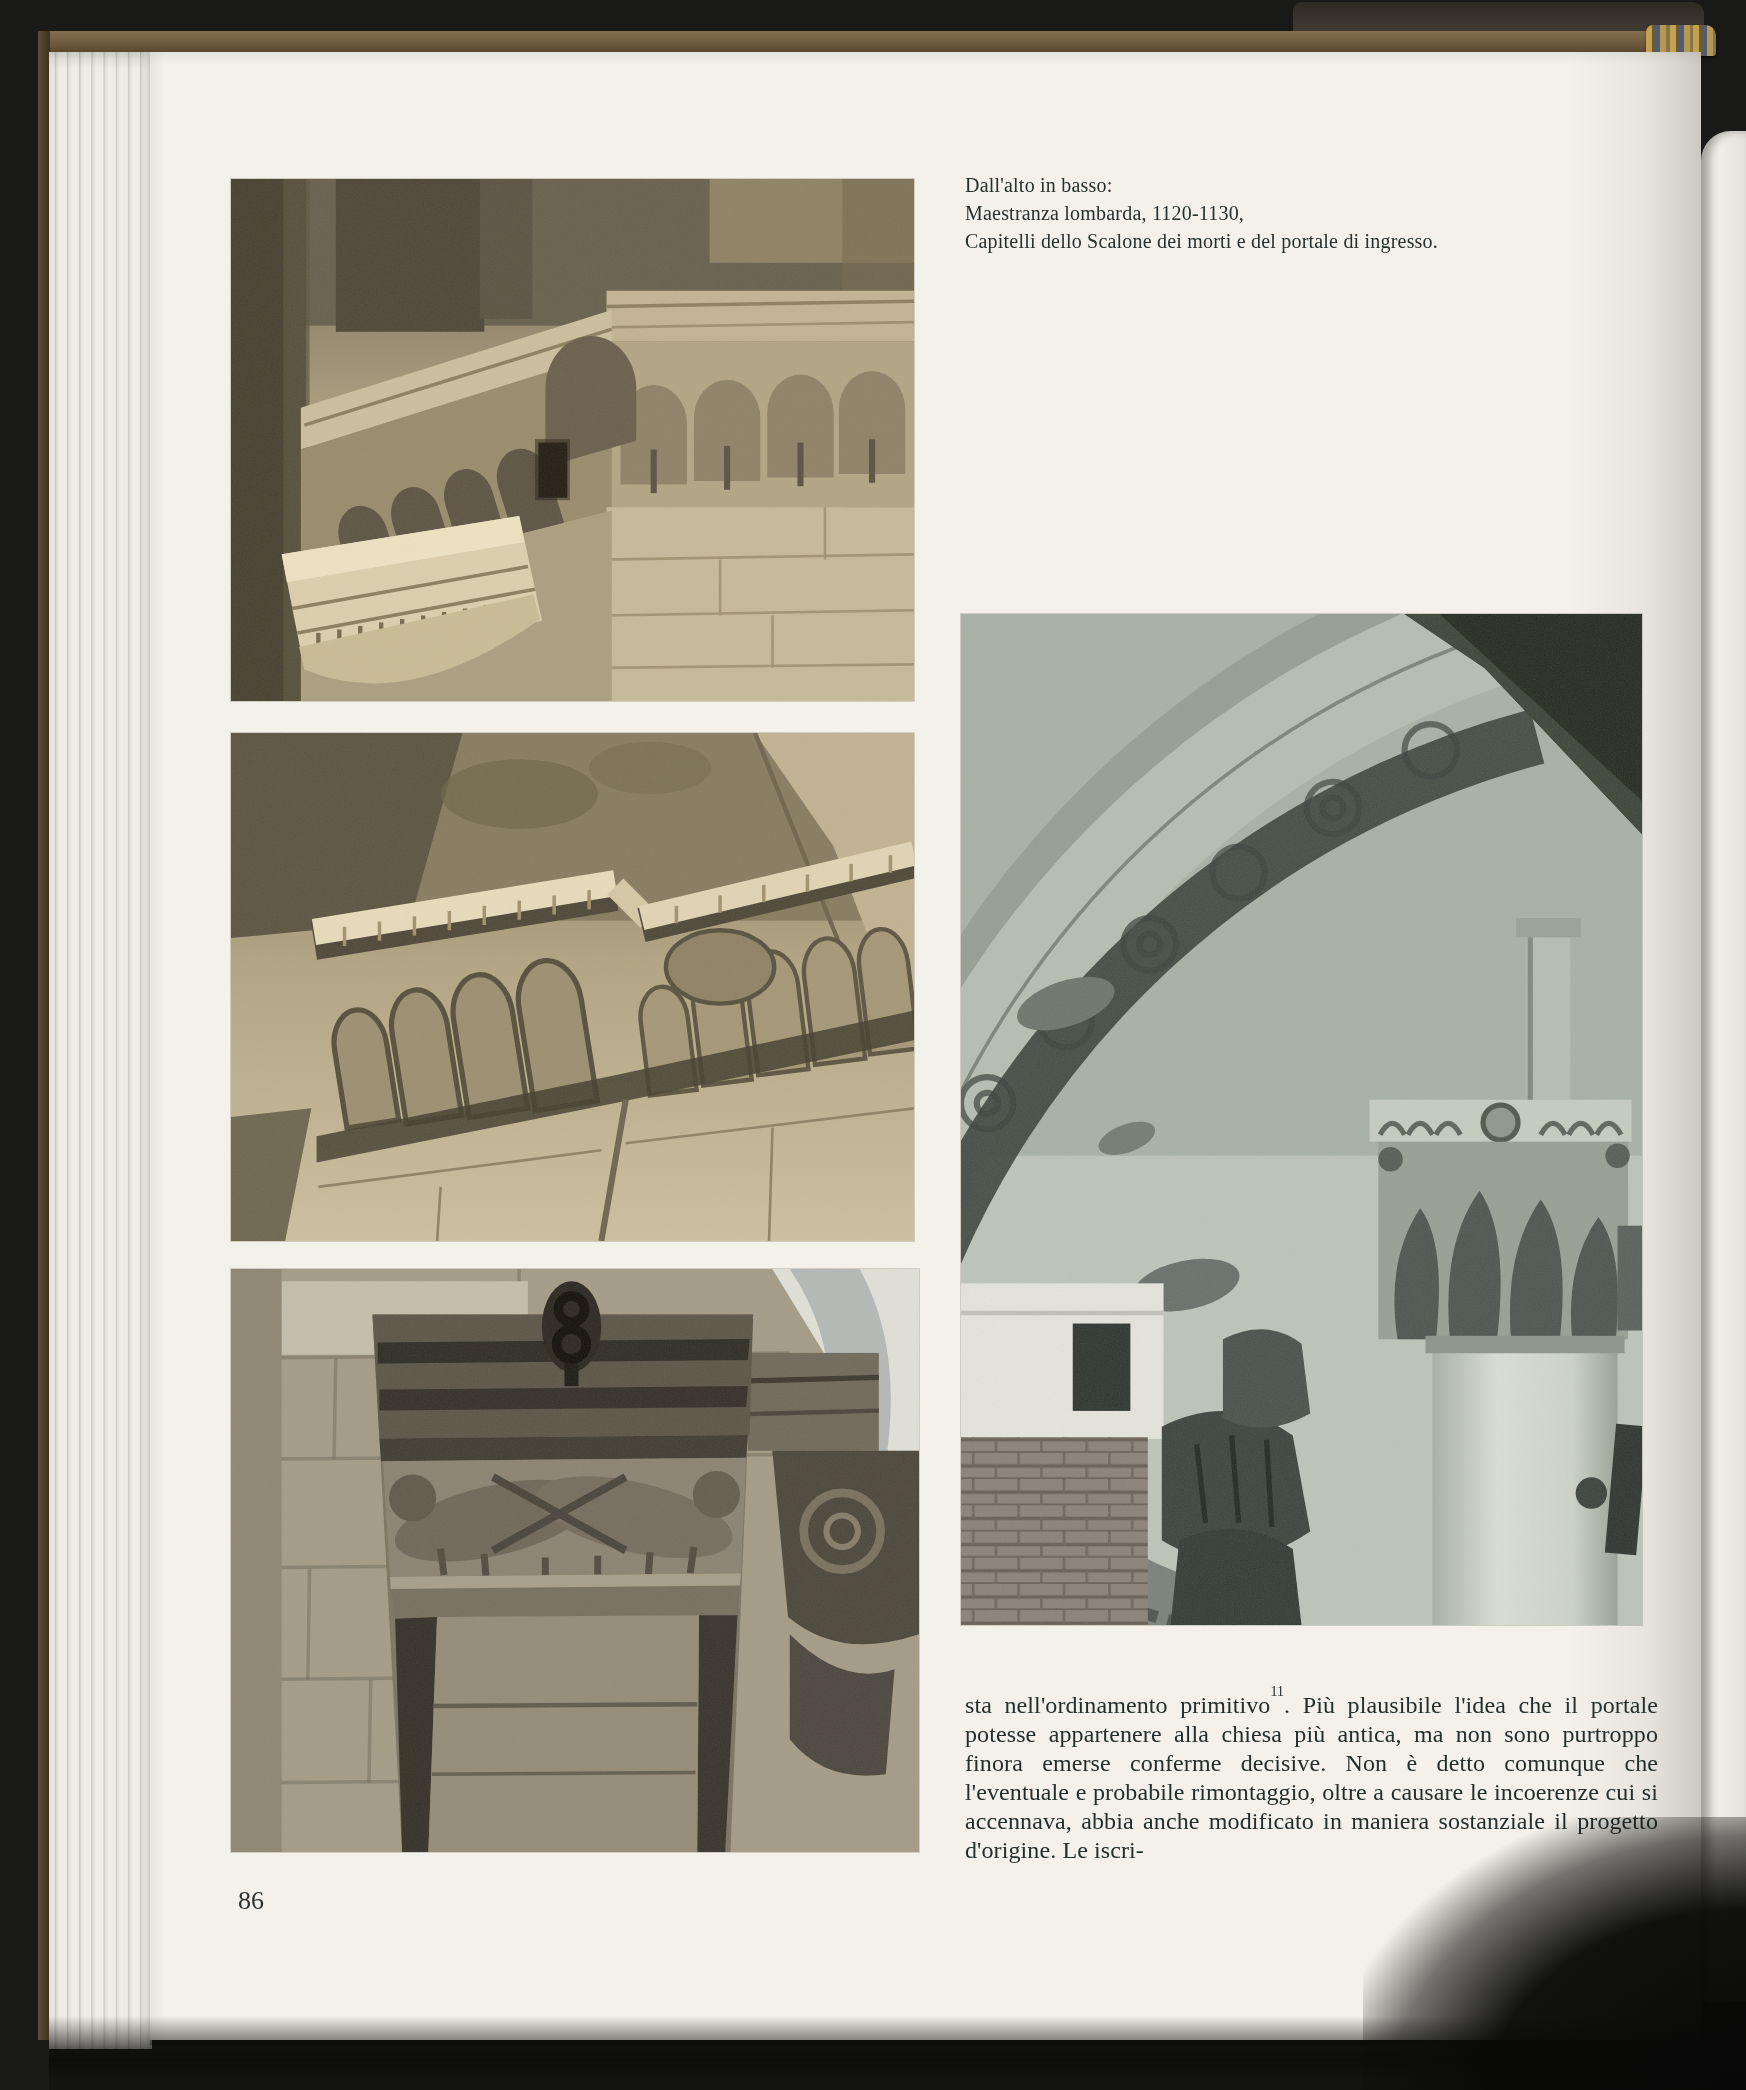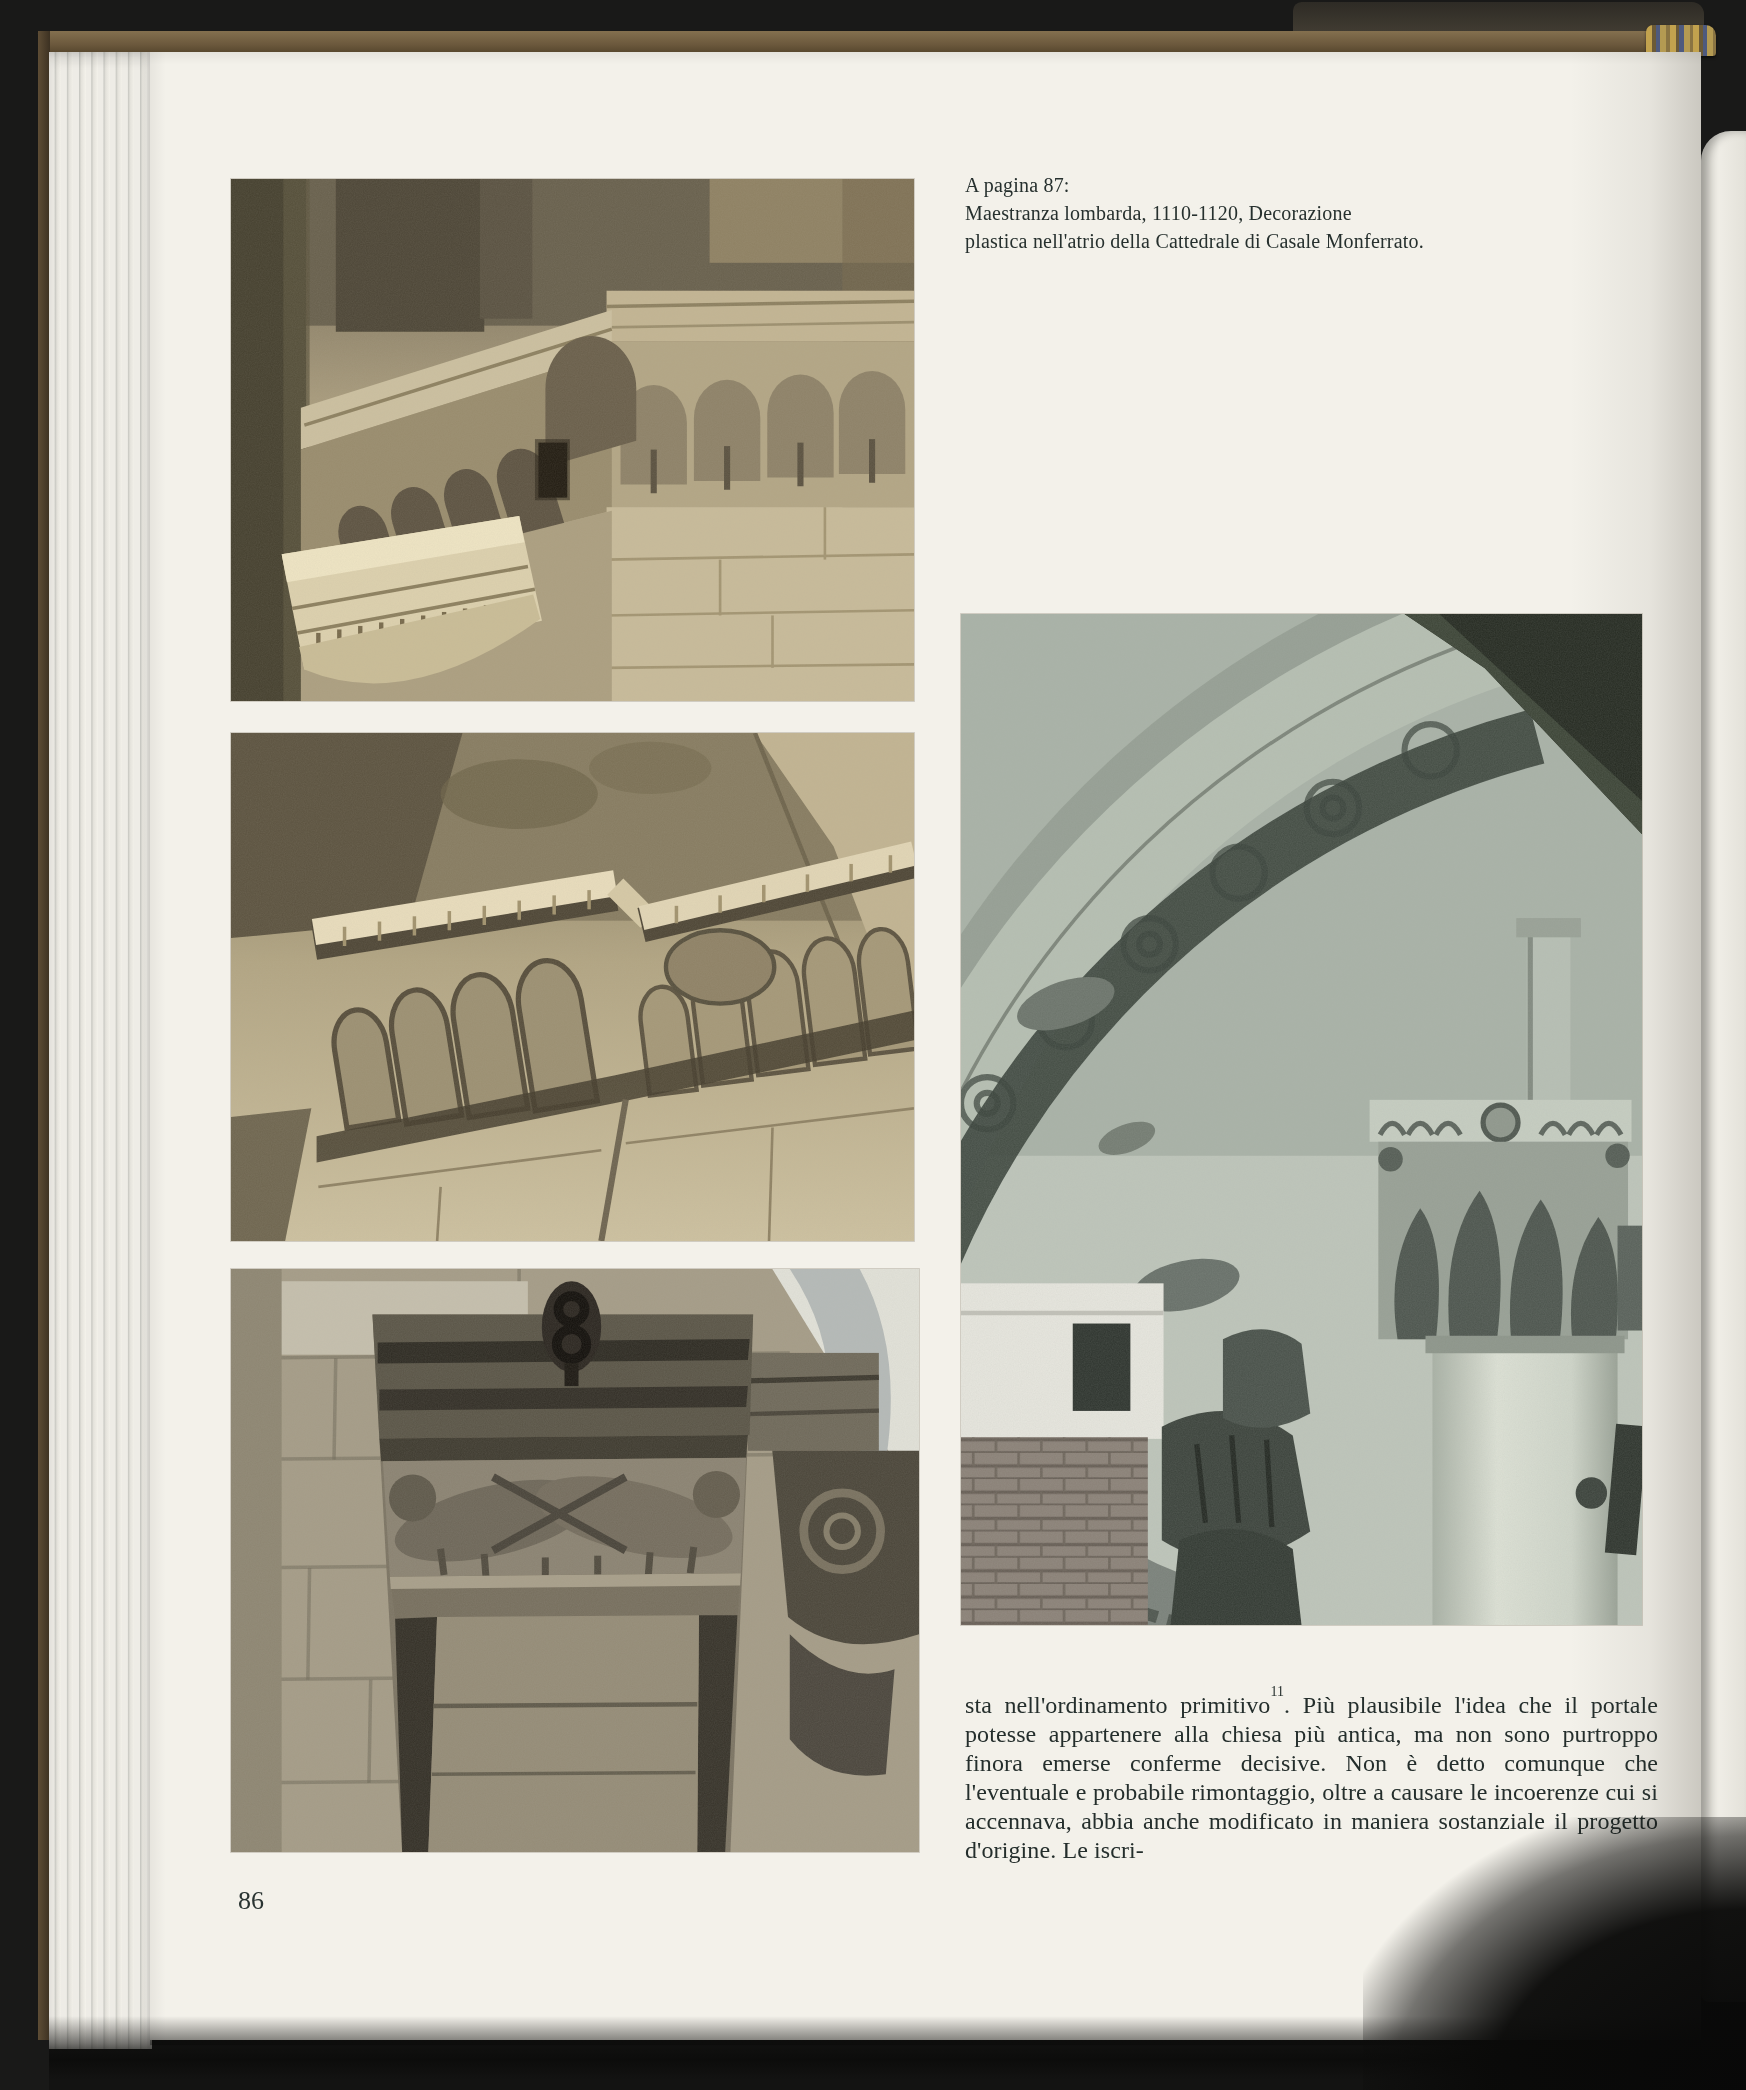--- a/index.html
+++ b/index.html
@@ -437,23 +437,23 @@
 
       <rect x="744" y="928" width="36" height="148" fill="#2f352e" transform="rotate(5 762 1000)"></rect>
       <circle cx="722" cy="1006" r="18" fill="#3b423b"></circle>
       <rect x="752" y="700" width="28" height="120" fill="#59615a"></rect>
       <rect width="780" height="1157" filter="url(#grain4)" opacity=".55"></rect>
     </svg>
   </div>
 
   <div class="captions">
     <div class="caption-group">
-      <div class="caption-line">A pagina 87:</div>
-      <div class="caption-line">Maestranza lombarda, 1110-1120, Decorazione</div>
-      <div class="caption-line">plastica nell'atrio della Cattedrale di Casale Monferrato.</div>
+      <div class="caption-line">Dall'alto in basso:</div>
+      <div class="caption-line">Maestranza lombarda, 1120-1130,</div>
+      <div class="caption-line">Capitelli dello Scalone dei morti e del portale di ingresso.</div>
     </div>
   </div>
 
   <p class="body-par"><span>sta nell'ordinamento primitivo</span><sup>11</sup><span>. Più plausibile l'idea che il portale potesse appartenere alla chiesa più antica, ma non sono purtroppo finora emerse conferme decisive. Non è detto comunque che l'eventuale e probabile rimontaggio, oltre a causare le incoerenze cui si accennava, abbia anche modificato in maniera sostanziale il progetto d'origine. Le iscri-</span></p>
 
   <div class="page-number">86</div>
 
 </div>
 
 <div class="shadow-bottom"></div>

